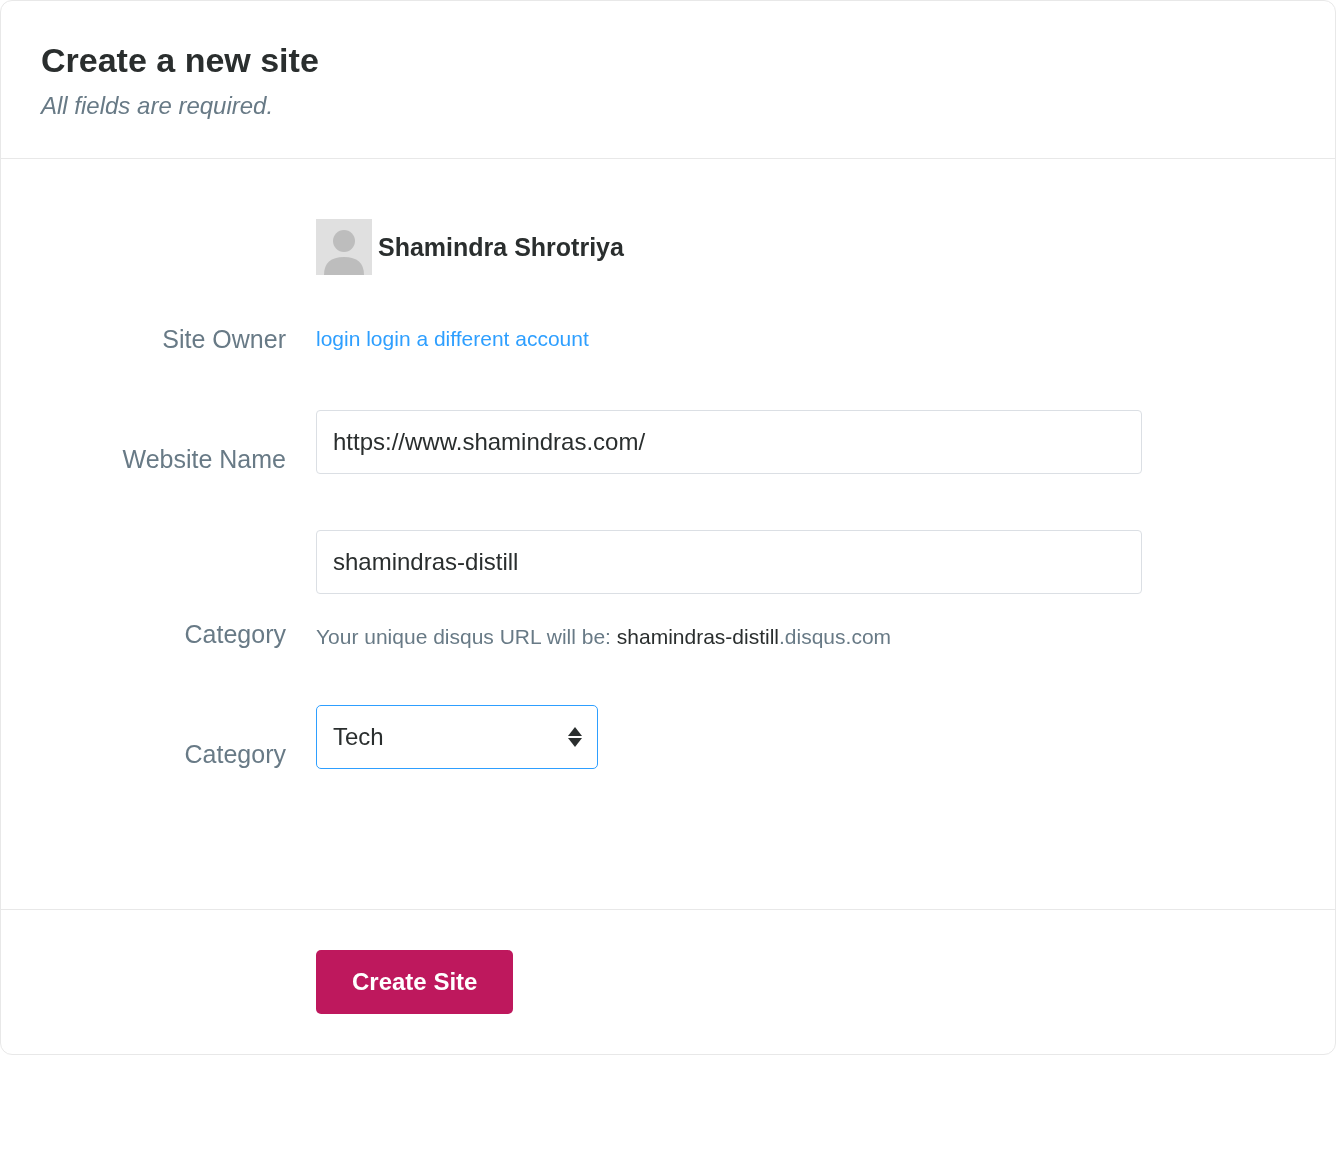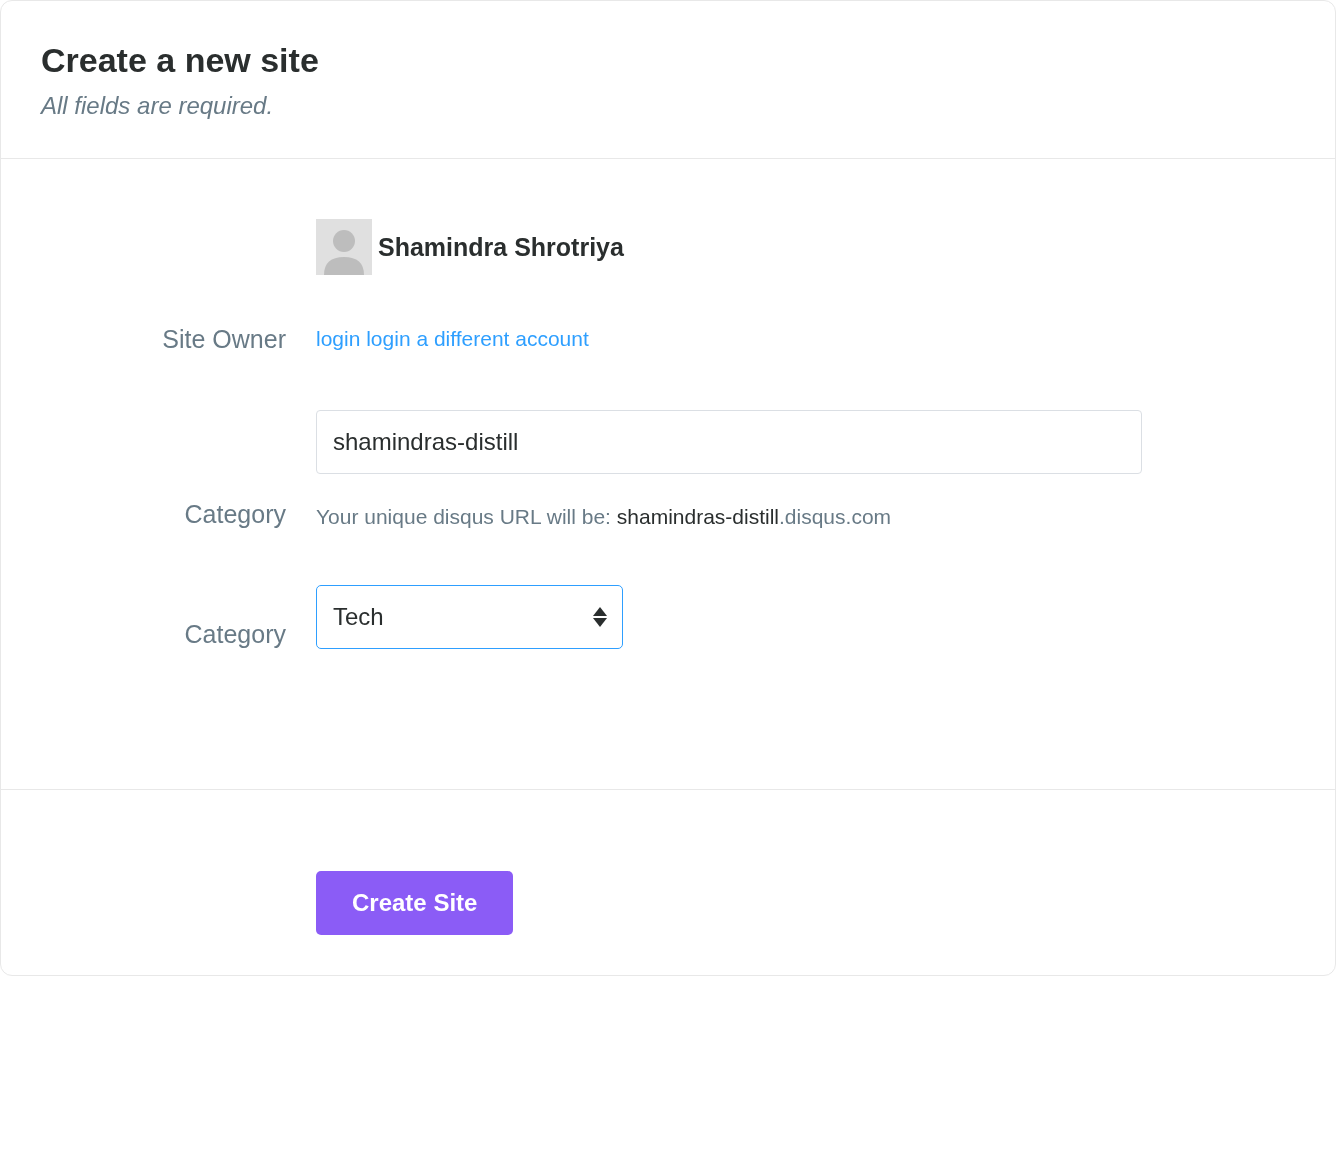--- a/index.html
+++ b/index.html
@@ -112,21 +112,21 @@
     .helper-text {
       font-size: 21px;
       color: #687a86;
       margin-top: 31px;
     }
     .helper-text .strong {
       color: #2a2e2e;
     }
     .select-wrapper {
       position: relative;
-      width: 307px;
+      width: 282px;
     }
     .select {
       width: 100%;
       height: 64px;
       padding: 0 44px 0 16px;
       font-size: 24px;
       color: #2a2e2e;
       border: 1.5px solid #2e9fff;
       border-radius: 5px;
       background: #fff;
@@ -160,30 +160,29 @@
       border-top: 9px solid #2a2e2e;
     }
     .category-row {
       margin-bottom: 100px;
     }
     .footer {
       padding: 40px 40px 40px 315px;
       border-top: 1px solid #e8e8e8;
     }
     .create-btn {
-      background: #8b5cf6;
+      background: #be185d;
       color: #fff;
       font-size: 24px;
       font-weight: 600;
       border: none;
       border-radius: 5px;
       padding: 18px 36px;
       cursor: pointer;
       font-family: inherit;
-      margin-top: 41px;
     }
   </style>
 </head>
 <body>
 
 <div class="container">
 
   <div class="header">
     <h1 class="title">Create a new site</h1>
     <p class="subtitle">All fields are required.</p>
@@ -208,20 +207,28 @@
           </div>
           <span class="owner-name">Shamindra Shrotriya</span>
         </div>
         <div class="owner-help">
           <br>
           <a href="#">login login a different account</a>
         </div>
       </div>
     </div>
 
+    <div class="form-row">
+      <div class="label-col">
+        <span class="label">Website Name</span>
+      </div>
+      <div class="field-col">
+        <input type="text" class="text-input" value="https://www.shamindras.com/" style="">
+      </div>
+    </div>
 
     <div class="form-row">
       <div class="label-col">
         <span class="label">Category</span>
       </div>
       <div class="field-col">
         <input type="text" class="text-input" value="shamindras-distill" style="">
         <div class="helper-text">
           <span>Your unique disqus URL will be: </span><span class="strong">shamindras-distill</span><span>.disqus.com</span>
         </div>

